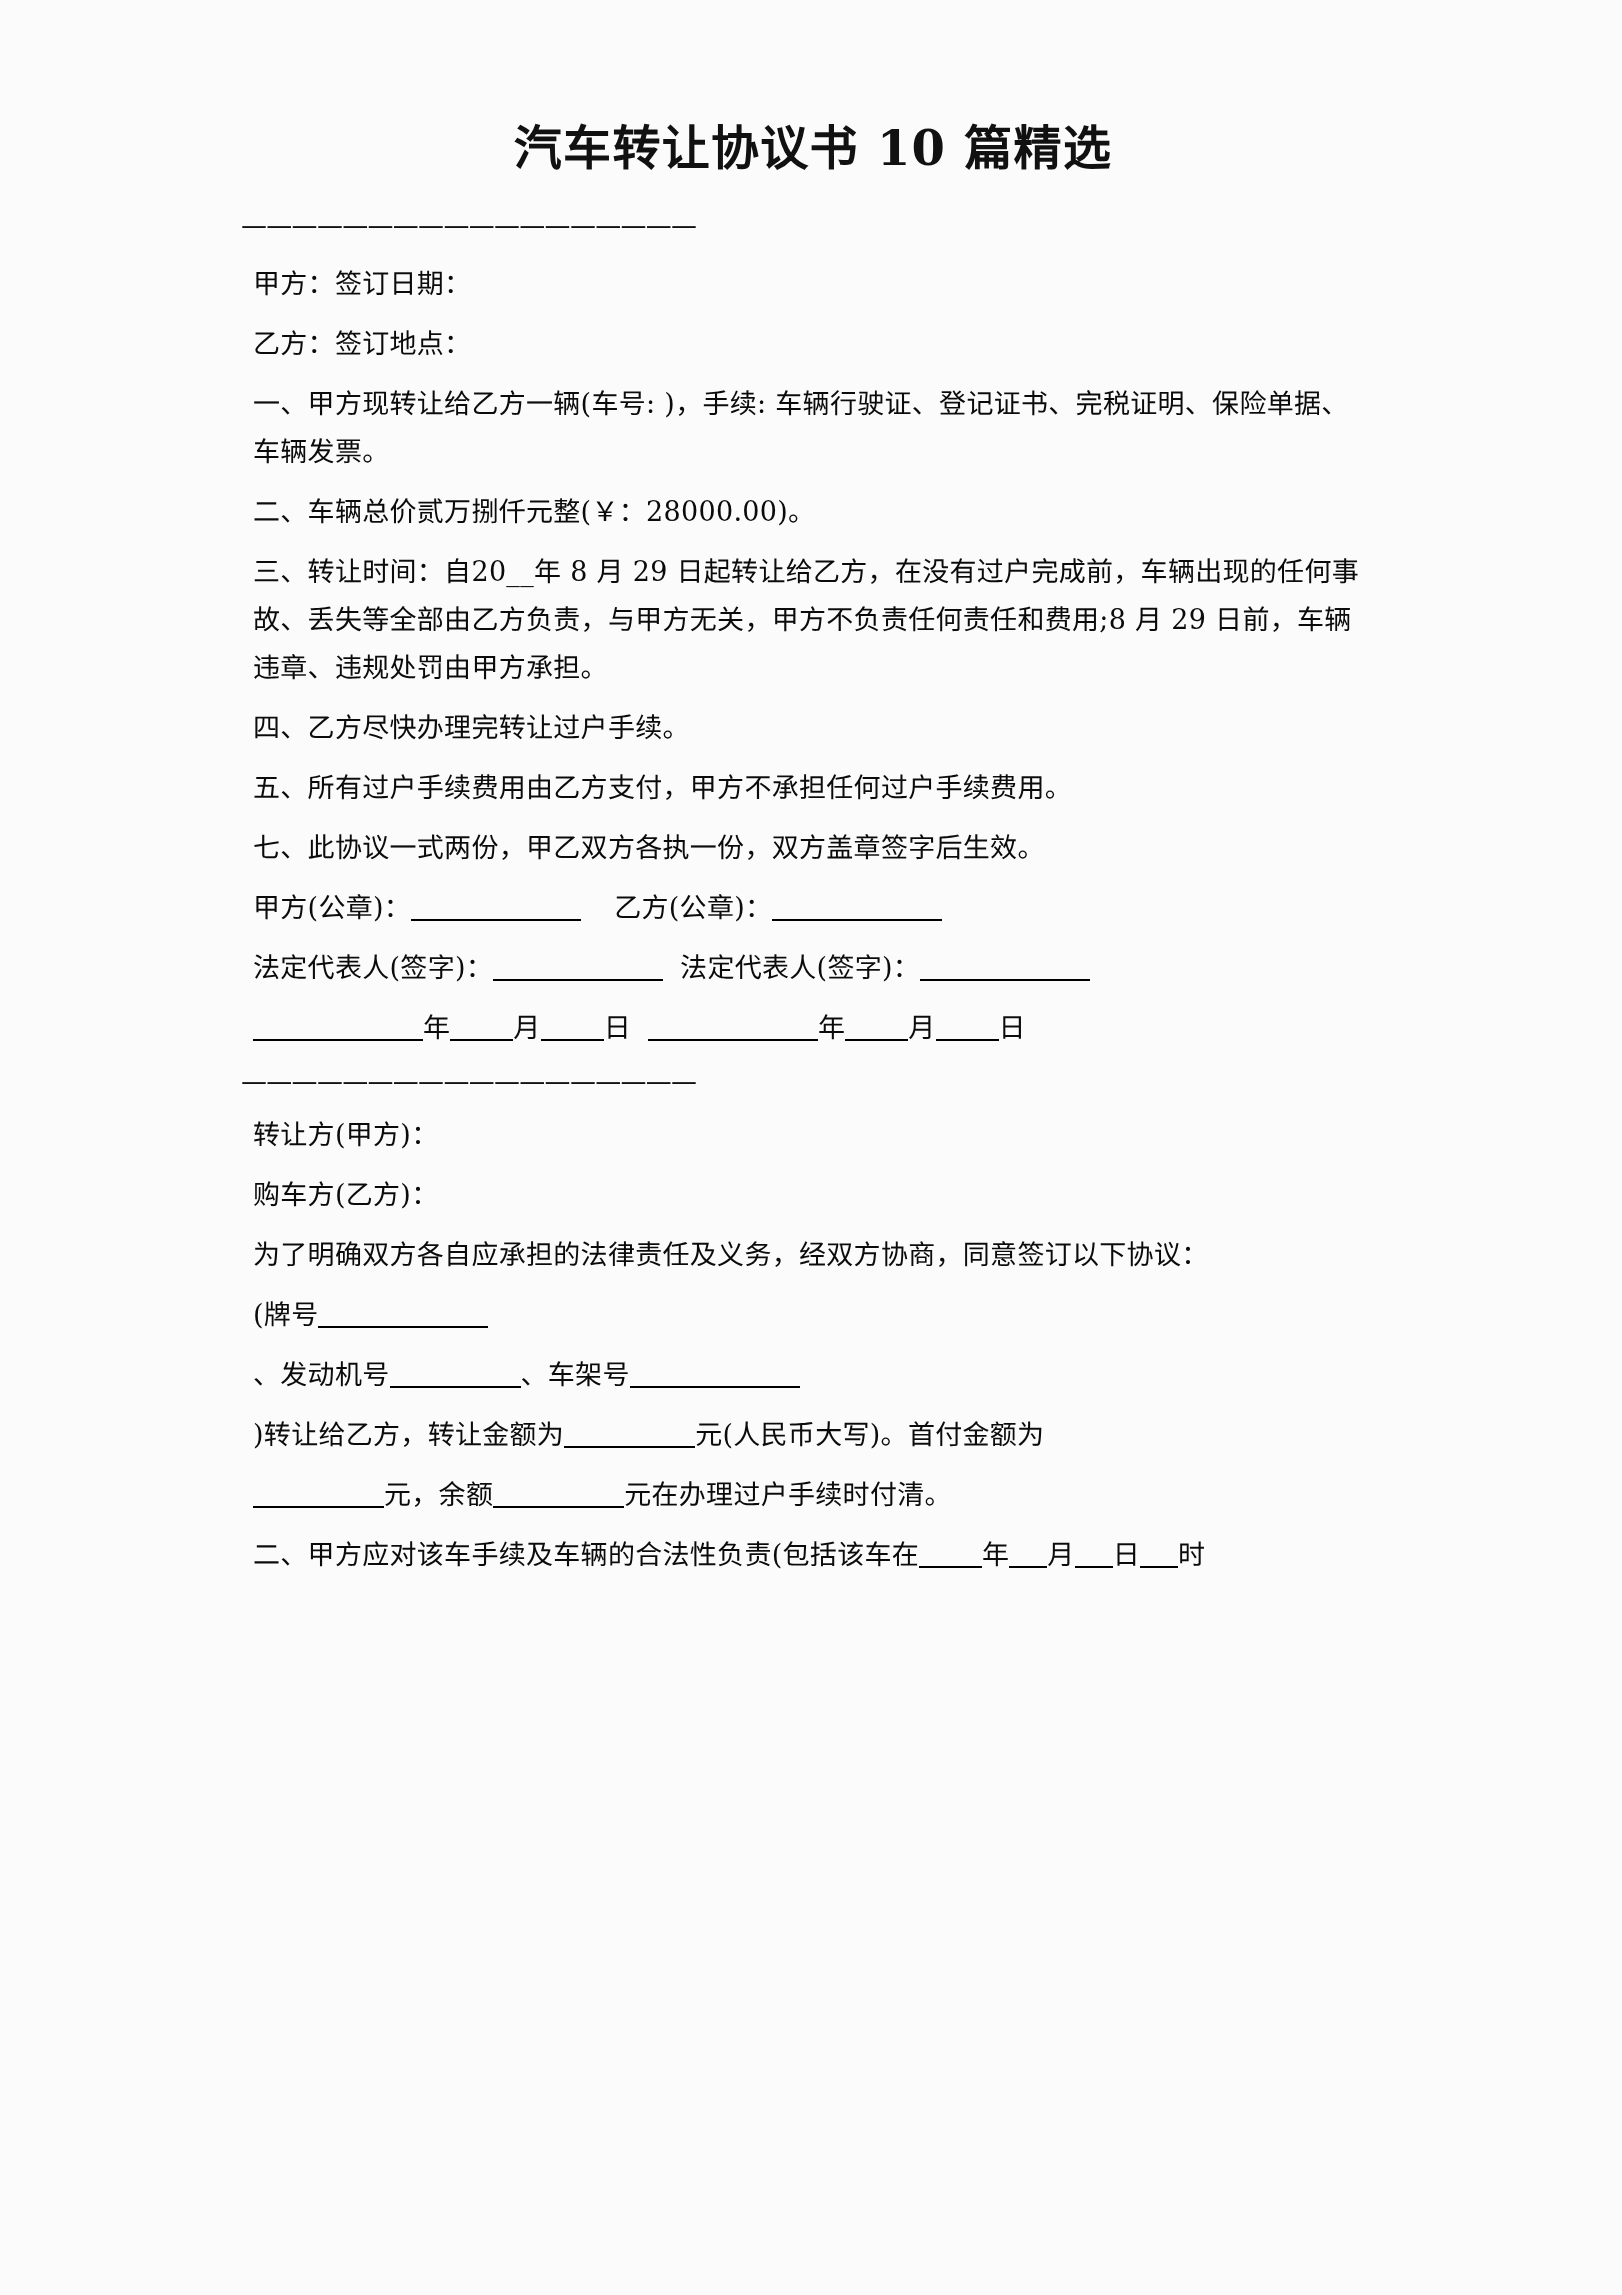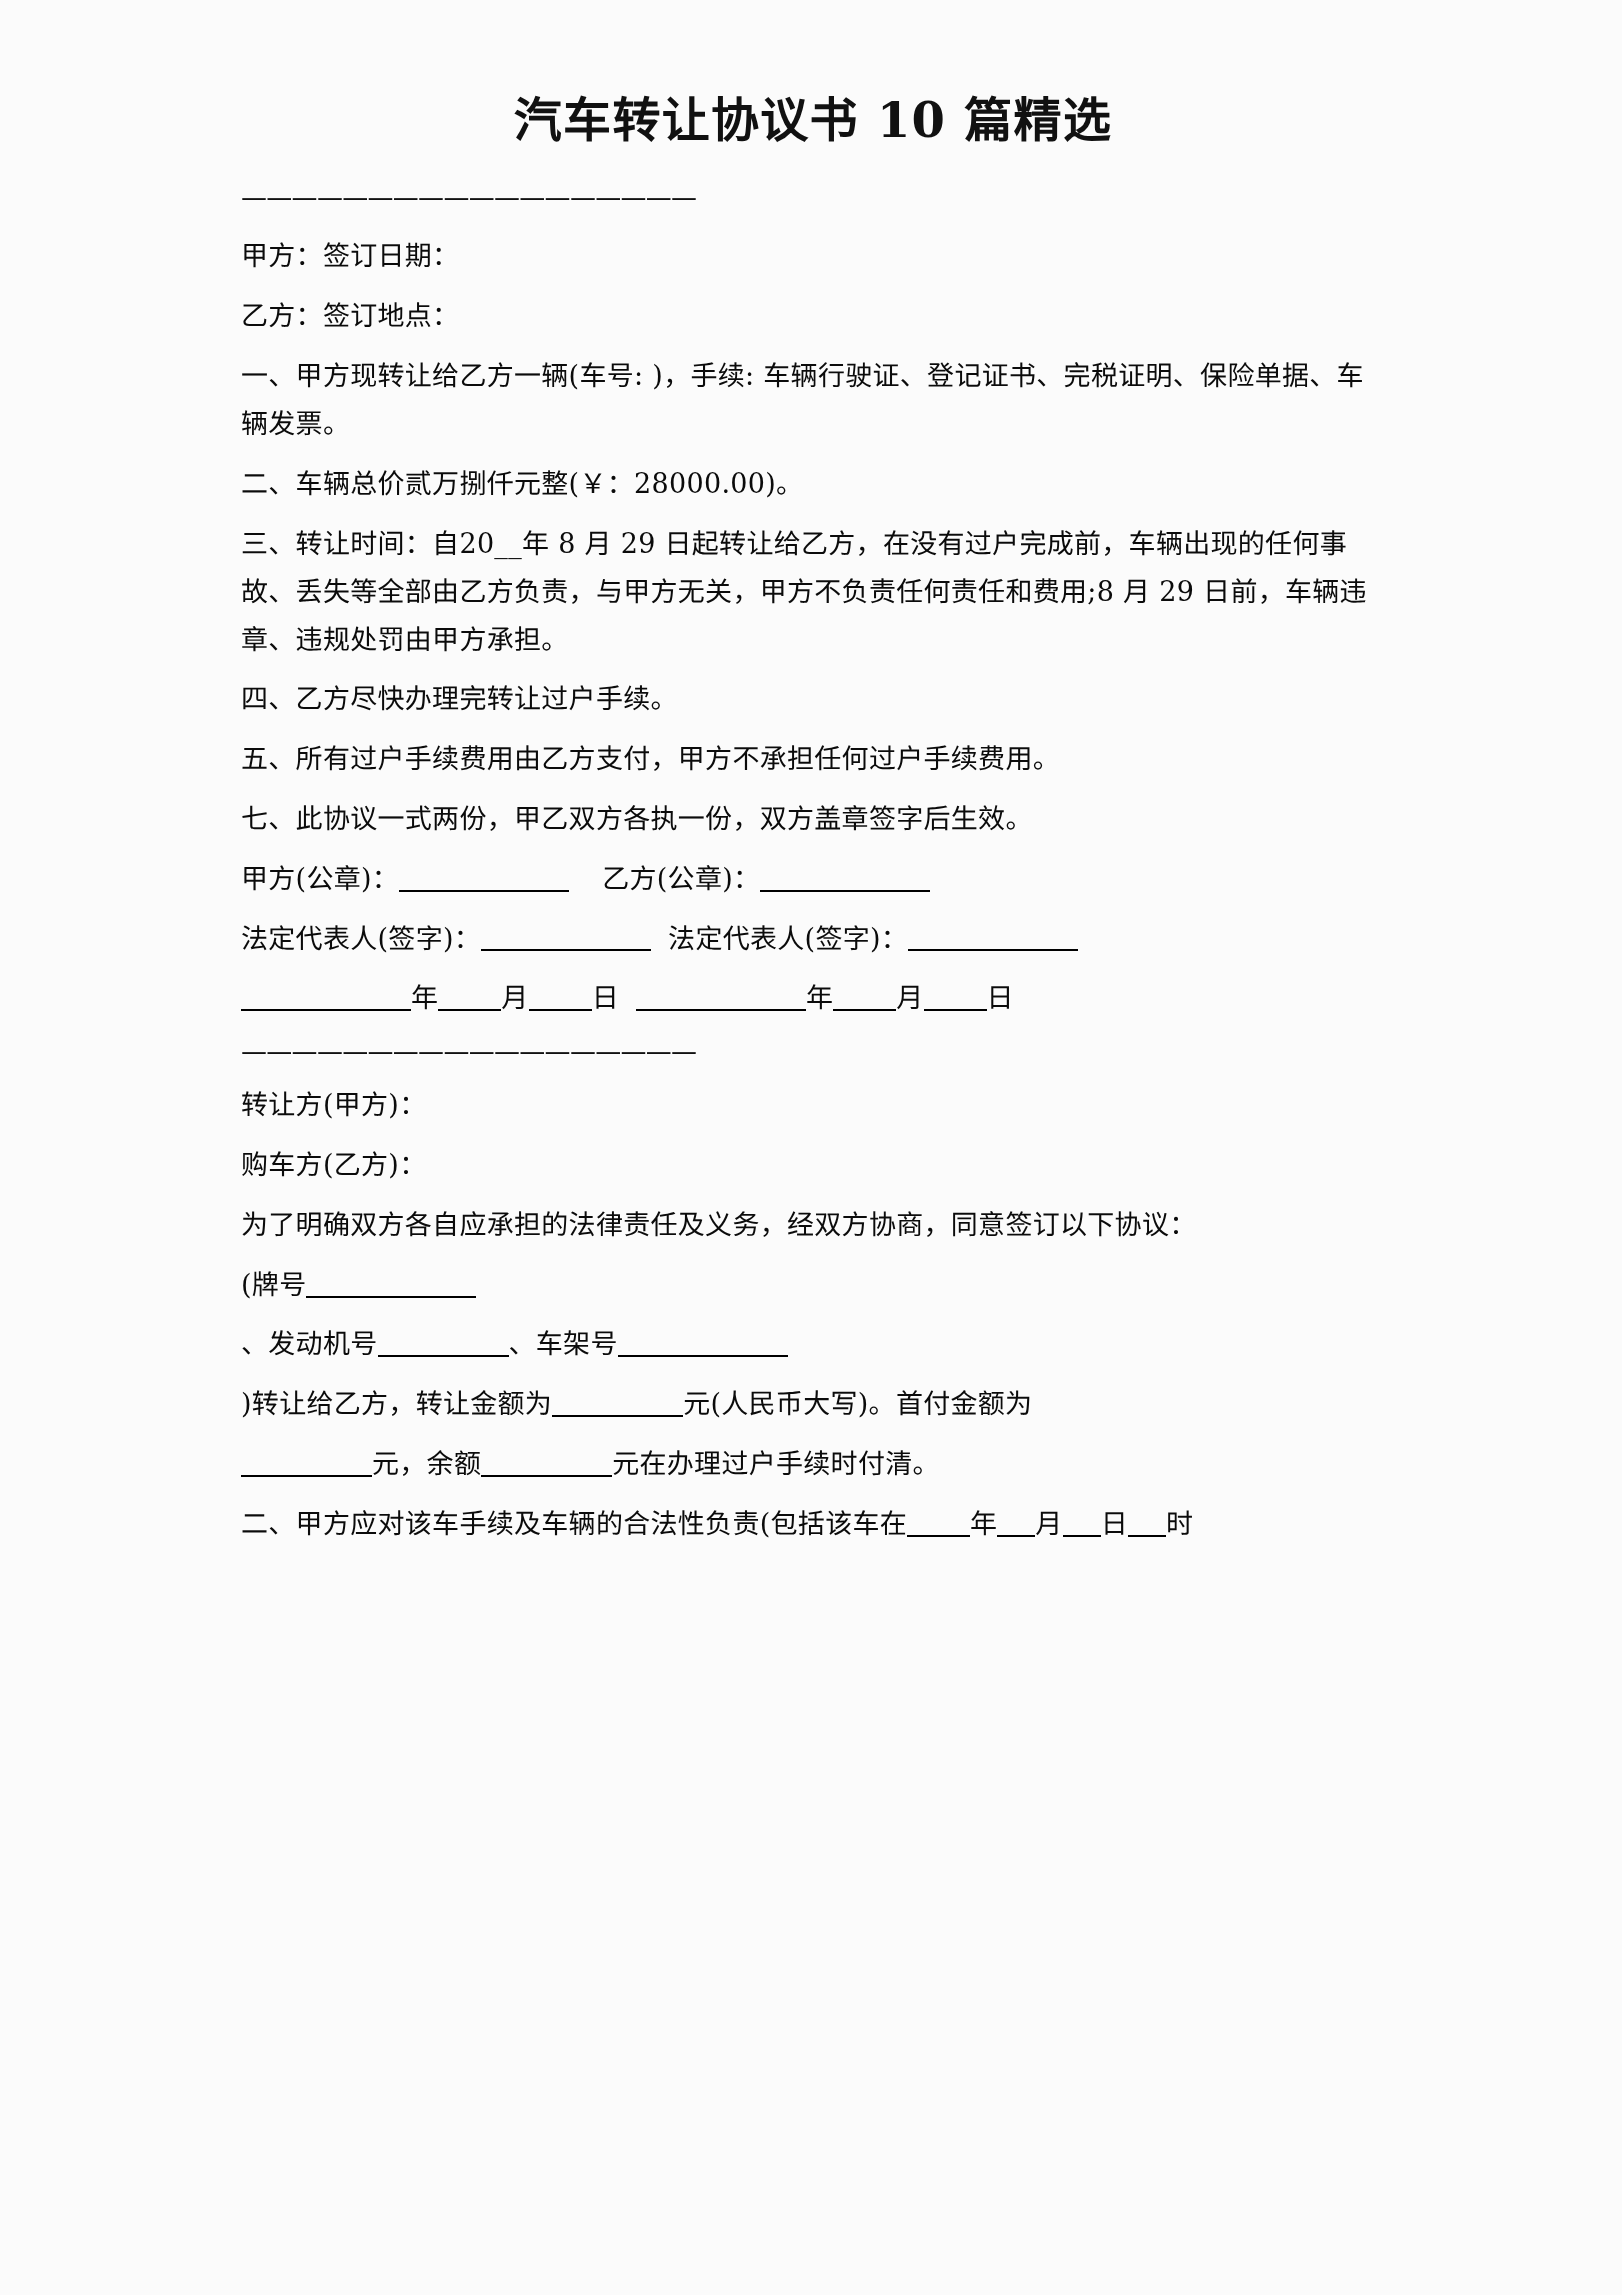--- a/index.html
+++ b/index.html
@@ -26,21 +26,21 @@
   }
 
   
   .doc-title {
     text-align: center;
     font-size: 48px;
     font-weight: 700;
     line-height: 1.25;
     letter-spacing: 1.3px;
     margin: 0;
-    padding-top: 90px;
+    padding-top: 118px;
     color: #111111;
     font-family: "DejaVu Serif", "Liberation Serif", serif;
   }
 
   
   .sep {
     font-size: 26px;
     line-height: 1.0;
     letter-spacing: -0.7px;
     color: #111111;
@@ -49,21 +49,21 @@
     font-family: "DejaVu Sans", "Liberation Sans", sans-serif;
     height: 34px;
   }
   .sep-top   { margin-top: 34px; }
   .sep-mid   { margin-top: 15.7px; margin-bottom: 3.9px; }
 
   
   .para {
     font-size: 27px;
     line-height: 48px;
-    margin: 0;
+    margin: 12px;
     padding: 0;
     text-align: left;
     letter-spacing: 0.3px;
     word-break: break-all;
     color: #0b0b0b;
   }
   .para + .para { margin-top: 11.8px; }
   .para.tight   { margin-top: 9.2px; }
   .para.loose   { margin-top: 14.4px; }
 

